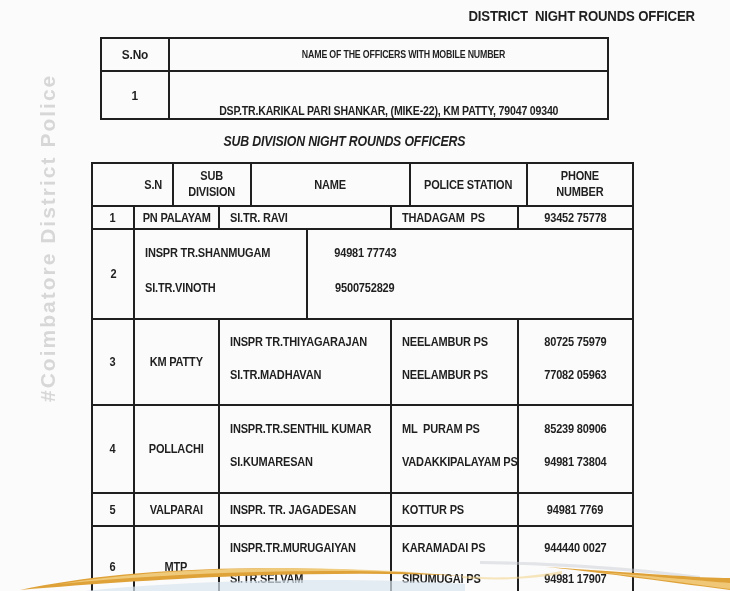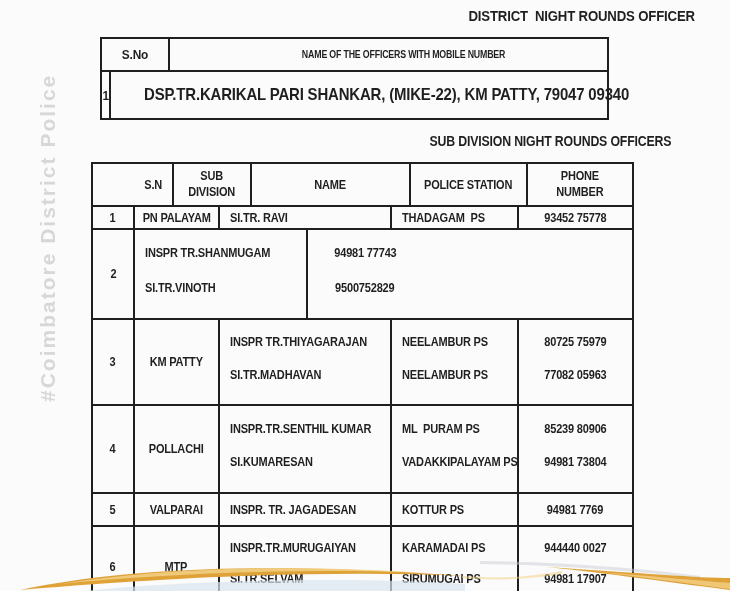--- a/index.html
+++ b/index.html
@@ -21,32 +21,32 @@
   
   .watermark{
     position:absolute;left:36px;top:52px;height:350px;
     writing-mode:vertical-rl;transform:rotate(180deg);
     font-size:21px;letter-spacing:2px;color:var(--watermark);
     font-weight:700;user-select:none;
   }
 
   
   .title1{position:absolute;left:0;top:7px;width:710px;text-align:right;font-size:15px;}
-  .title2{position:absolute;left:0;top:133px;width:688px;text-align:right;font-size:14px;}
+  .title2{position:absolute;left:0;top:133px;width:688px;text-align:center;font-size:14px;font-style:italic;}
 
   
   .t1{position:absolute;left:100px;top:37px;width:509px;border:2px solid var(--ink);
       background:transparent;box-sizing:border-box;}
   .t1 .row{display:flex;box-sizing:border-box;}
   .t1 .hrow{height:33px;border-bottom:2px solid var(--ink);gap:30px;}
   .t1 .drow{height:46px;}
   .t1 .c{display:flex;align-items:center;justify-content:center;box-sizing:border-box;}
   .t1 .sno{width:68px;border-right:2px solid var(--ink);font-size:13.5px;}
   .t1 .nm{flex:1;font-size:10px;}
-  .t1 .drow .nm{font-size:17px;}
+  .t1 .drow .nm{font-size:12px;align-items:flex-end;}
 
   
   .t2{position:absolute;left:91px;top:162px;width:543px;border:2px solid var(--ink);
       border-bottom:none;box-sizing:border-box;}
   .t2 .row{display:flex;border-bottom:2px solid var(--ink);box-sizing:border-box;}
   .t2 .row:last-child{border-bottom:none;}
   .t2 .c{box-sizing:border-box;border-right:2px solid var(--ink);display:flex;
          flex-direction:column;justify-content:center;align-items:center;
          font-size:12.5px;overflow:hidden;}
   .t2 .c:last-child{border-right:none;}

